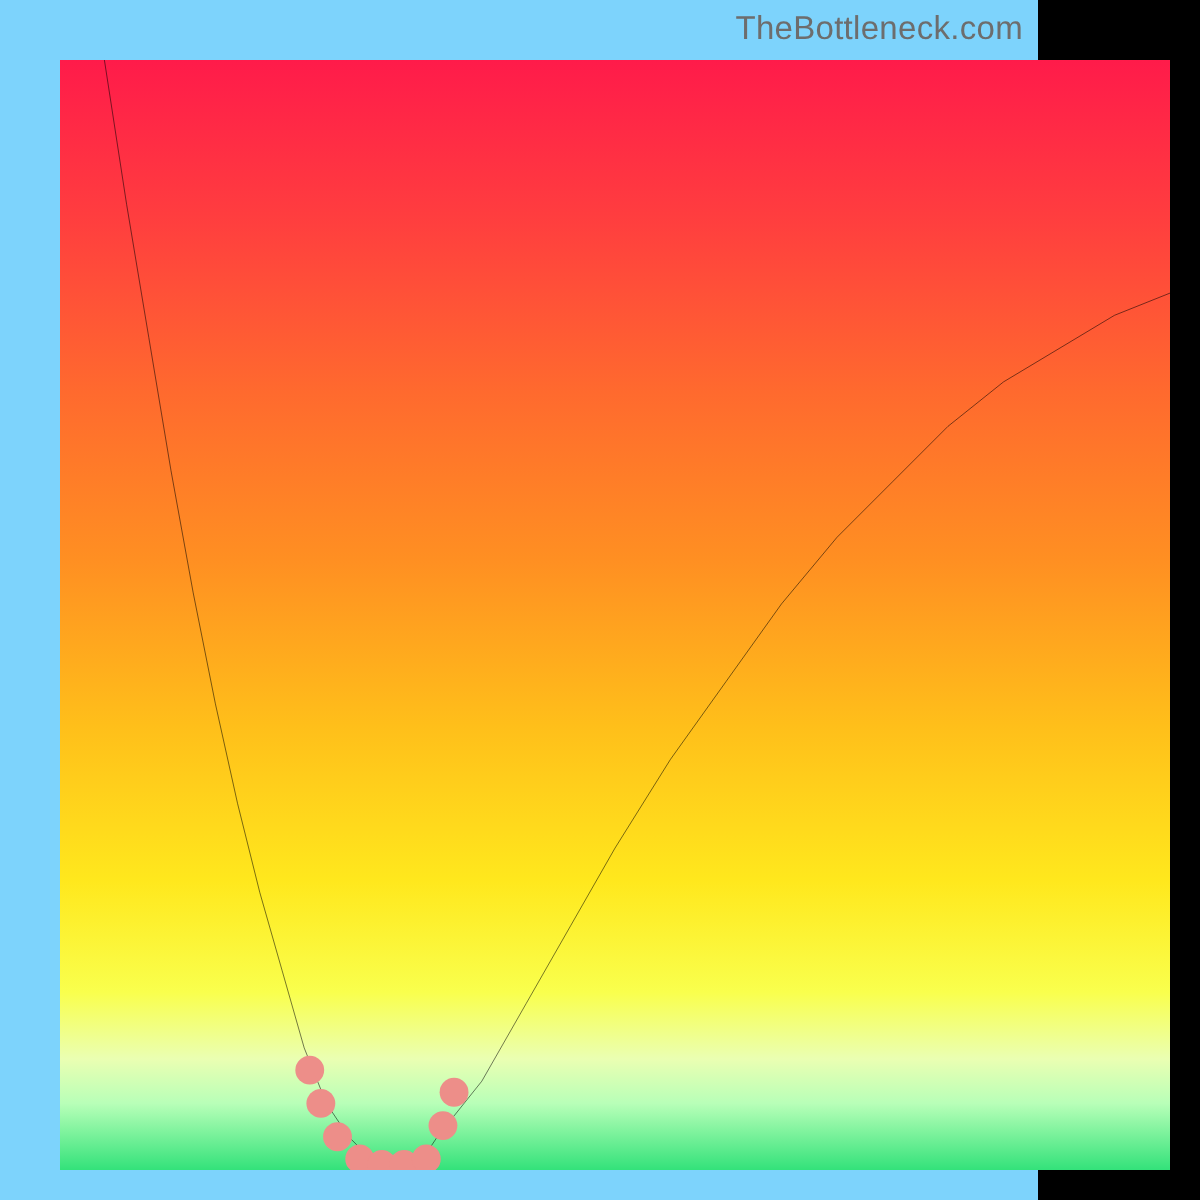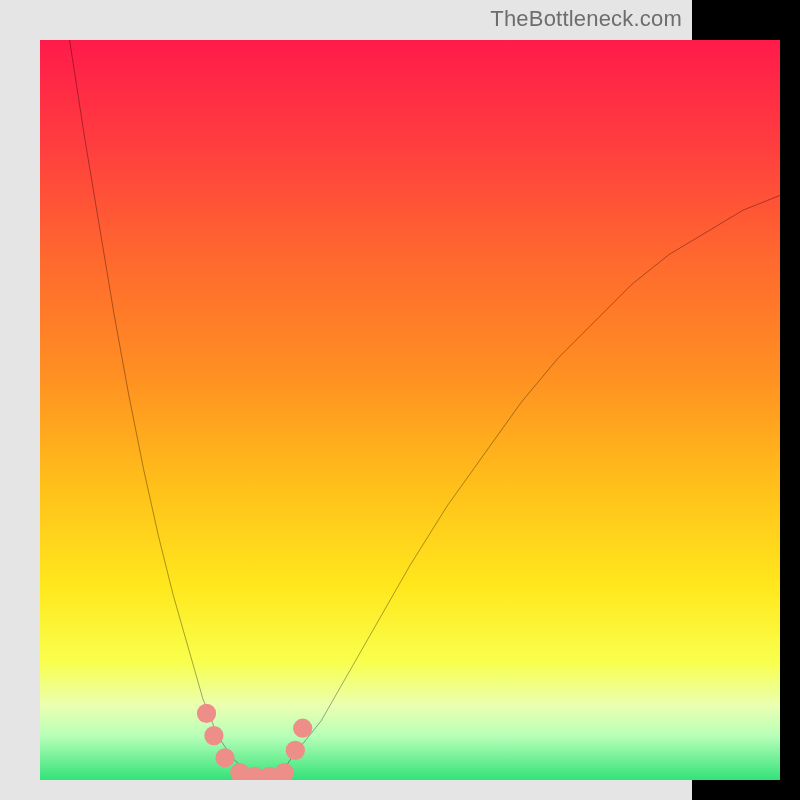--- a/index.html
+++ b/index.html
@@ -10,21 +10,21 @@
     background: #000;
     overflow: hidden;
     font-family: Arial, Helvetica, sans-serif;
   }
   .frame {
     position: absolute;
     left: 0;
     top: 0;
     width: 692px;
     height: 800px;
-    background: #e5e5e5;
+    background: #7dd3fc;
   }
   .plot {
     position: absolute;
     left: 40px;
     top: 40px;
     width: 740px;
     height: 740px;
     
     background: linear-gradient(
       to bottom,

